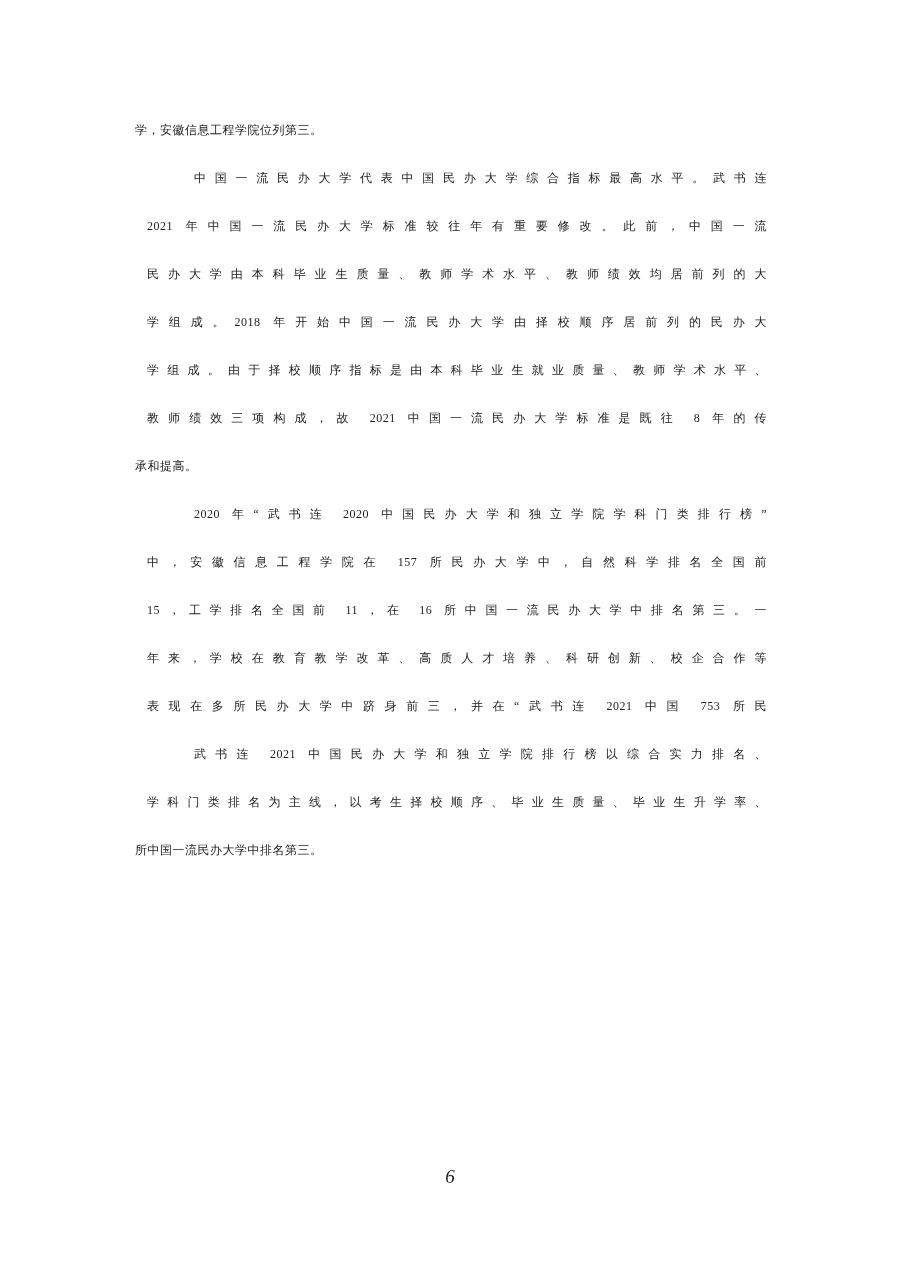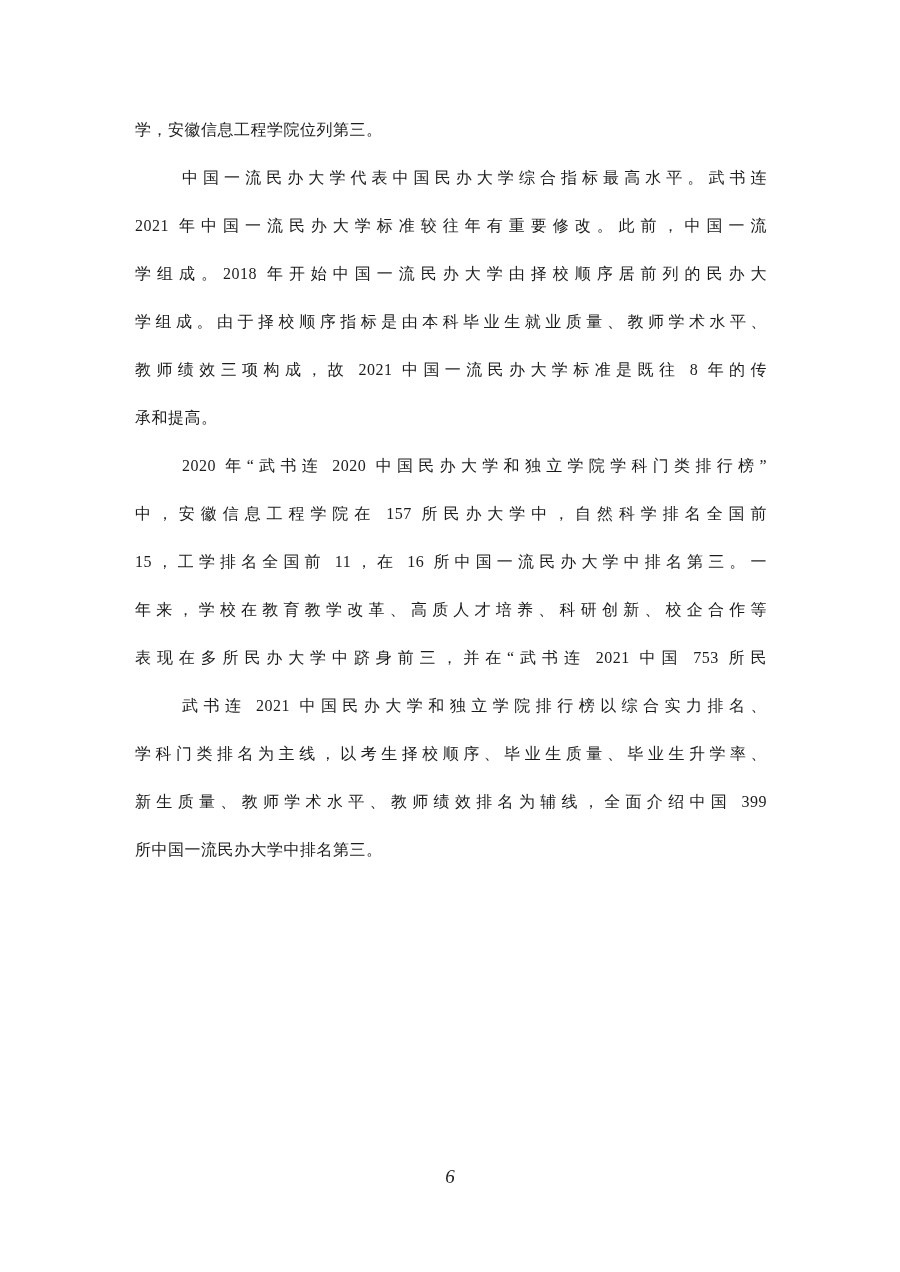--- a/index.html
+++ b/index.html
@@ -18,33 +18,34 @@
     width: 900px;
     height: 1272px;
     background: #ffffff;
   }
   .text-block {
     position: absolute;
     top: 106px;
     left: 135px;
     width: 632px;
     color: #1c1c1c;
-    font-size: 16px;
+    font-size: 12px;
   }
   .line {
     height: 48px;
     line-height: 48px;
     white-space: pre;
     text-align: left;
     letter-spacing: 0.5px;
   }
   .line.fill {
     white-space: normal;
     text-align: justify;
     text-align-last: justify;
+    margin-left: 12px;
   }
   .line.indent {
     padding-left: 47px;
   }
   .page-number {
     position: absolute;
     top: 1163px;
     left: 0;
     width: 900px;
     height: 28px;
@@ -56,28 +57,28 @@
   }
 </style>
 </head>
 <body style="background: rgb(255, 255, 255);">
 
 <div class="page">
   <div class="text-block" style="color: rgb(28, 28, 28);">
       <div class="line">学，安徽信息工程学院位列第三。</div>
       <div class="line indent fill">中国一流民办大学代表中国民办大学综合指标最高水平。武书连</div>
       <div class="line fill">2021 年中国一流民办大学标准较往年有重要修改。此前，中国一流</div>
+      <div class="line fill">民办大学由本科毕业生质量、教师学术水平、教师绩效均居前列的大</div>
       <div class="line fill">学组成。2018 年开始中国一流民办大学由择校顺序居前列的民办大</div>
       <div class="line fill">学组成。由于择校顺序指标是由本科毕业生就业质量、教师学术水平、</div>
       <div class="line fill">教师绩效三项构成，故 2021 中国一流民办大学标准是既往 8 年的传</div>
       <div class="line">承和提高。</div>
       <div class="line indent fill">2020 年“武书连 2020 中国民办大学和独立学院学科门类排行榜”</div>
       <div class="line fill">中，安徽信息工程学院在 157 所民办大学中，自然科学排名全国前</div>
       <div class="line fill">15，工学排名全国前 11，在 16 所中国一流民办大学中排名第三。一</div>
       <div class="line fill">年来，学校在教育教学改革、高质人才培养、科研创新、校企合作等</div>
       <div class="line fill">表现在多所民办大学中跻身前三，并在“武书连 2021 中国 753 所民</div>
       <div class="line indent fill">武书连 2021 中国民办大学和独立学院排行榜以综合实力排名、</div>
       <div class="line fill">学科门类排名为主线，以考生择校顺序、毕业生质量、毕业生升学率、</div>
-      <div class="line fill">新生质量、教师学术水平、教师绩效排名为辅线，全面介绍中国 399</div>
       <div class="line">所中国一流民办大学中排名第三。</div>
     </div>
   <div class="page-number">6</div>
 </div>
 
 </body></html>

